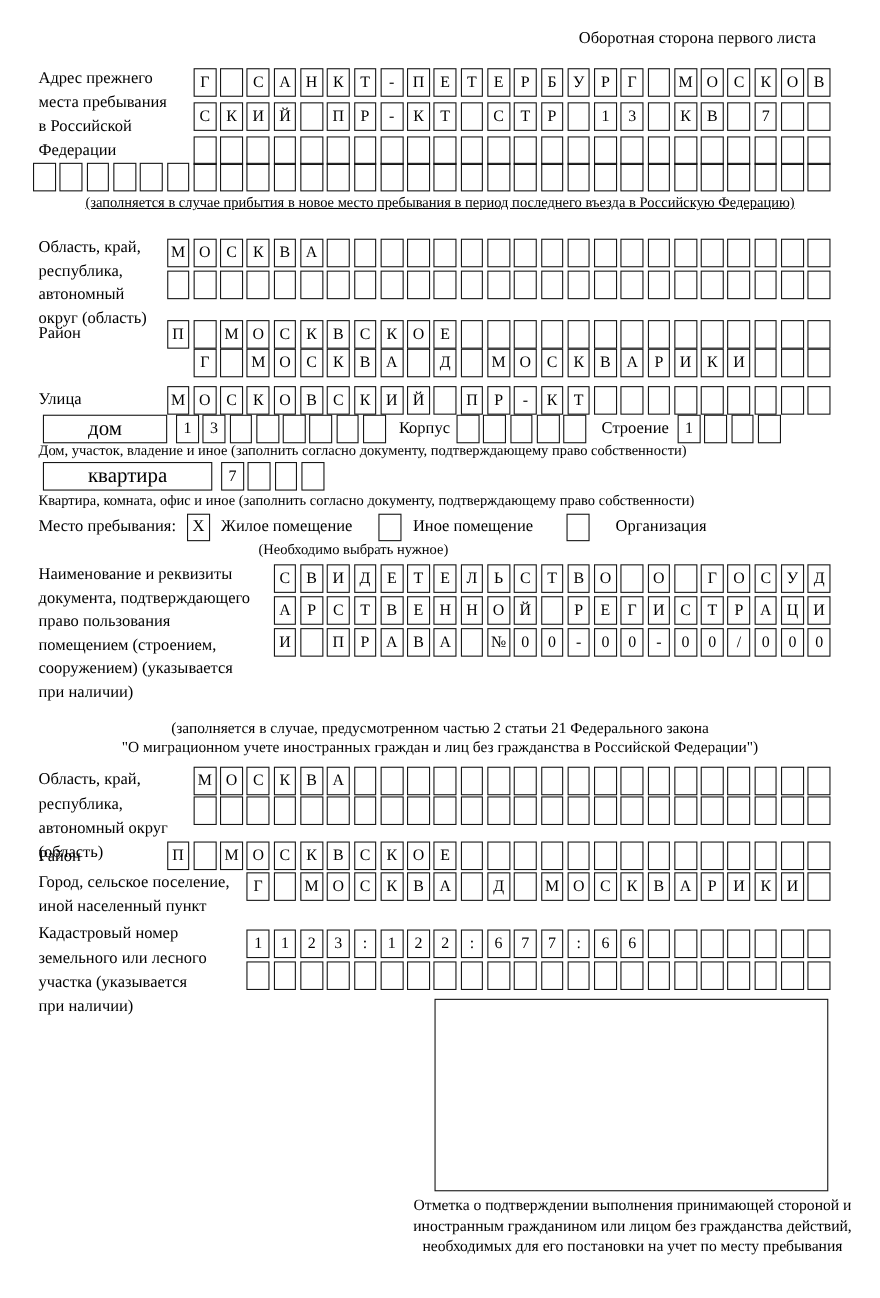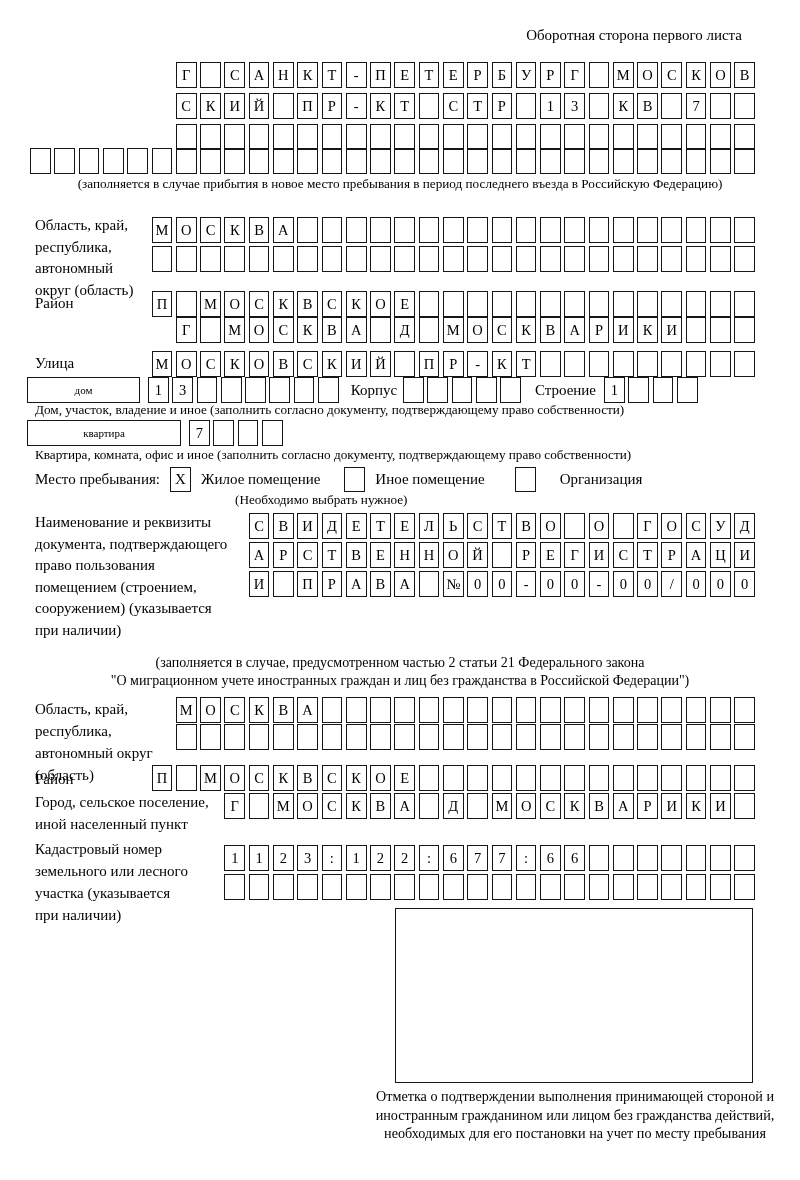--- a/index.html
+++ b/index.html
@@ -14,37 +14,41 @@
   .ttl { font-weight:bold; font-size:15.5px; }
   .cellrow { position:absolute; display:flex; gap:3.6px; right:45px; }
   .cellrow.leftrow { right:auto; }
   .cell {
     width:20.7px; height:26px; box-sizing:border-box; flex:none;
     border:1.6px solid #161616; display:flex; align-items:center; justify-content:center;
     font-size:14.5px; line-height:1;
   }
   .typebox {
     box-sizing:border-box; height:26px; border:1.6px solid #161616;
-    display:flex; align-items:center; justify-content:center; font-size:11px; flex:none;
+    display:flex; align-items:center; justify-content:center; font-size:19px; flex:none;margin-left:12px;
   }
   .inline-flex { display:flex; align-items:center; }
   .chk {
     width:21px; height:25px; box-sizing:border-box; border:1.6px solid #161616;
     display:inline-flex; align-items:center; justify-content:center; font-size:15px; flex:none;
   }
   .stamp { box-sizing:border-box; border:1.8px solid #161616; background:#fff; }
   .cap { font-size:14.2px; line-height:18.5px; text-align:center; }
 </style>
 </head>
 <body>
 
 <div class="form">
 
   <div class="abs lbl" style="top:24px; right:58px;">Оборотная сторона первого листа</div>
 
+  <div class="abs lbl" style="top:60px; left:35px;">Адрес прежнего
+места пребывания
+в Российской
+Федерации</div>
   <div class="cellrow" style="top:62px;">
       <span class="cell">Г</span>
       <span class="cell"></span>
       <span class="cell">С</span>
       <span class="cell">А</span>
       <span class="cell">Н</span>
       <span class="cell">К</span>
       <span class="cell">Т</span>
       <span class="cell">-</span>
       <span class="cell">П</span>
@@ -141,21 +145,21 @@
       <span class="cell"></span>
       <span class="cell"></span>
       <span class="cell"></span>
       <span class="cell"></span>
       <span class="cell"></span>
       <span class="cell"></span>
       <span class="cell"></span>
       <span class="cell"></span>
       <span class="cell"></span>
     </div>
-  <div class="abs note ctr" style="top:176px;">(заполняется в случае прибытия в новое место пребывания в период последнего въезда в Российскую Федерацию)</div>
+  <div class="abs note ctr" style="top:176px;text-decoration:underline;">(заполняется в случае прибытия в новое место пребывания в период последнего въезда в Российскую Федерацию)</div>
 
 
   <div class="abs lbl" style="top:215px; left:35px; line-height:21.5px;">Область, край,
 республика,
 автономный
 округ (область)</div>
   <div class="cellrow" style="top:217px;">
       <span class="cell">М</span>
       <span class="cell">О</span>
       <span class="cell">С</span>

